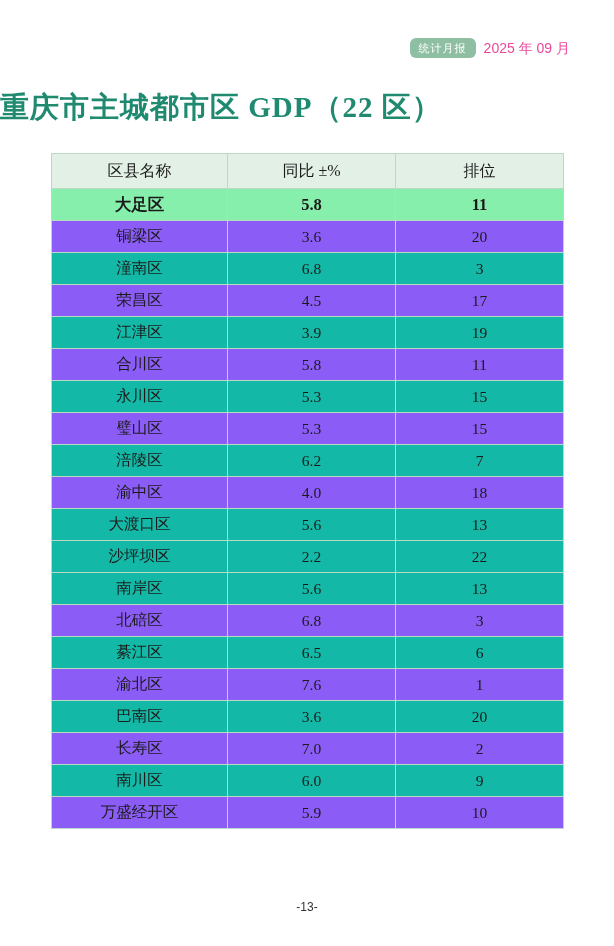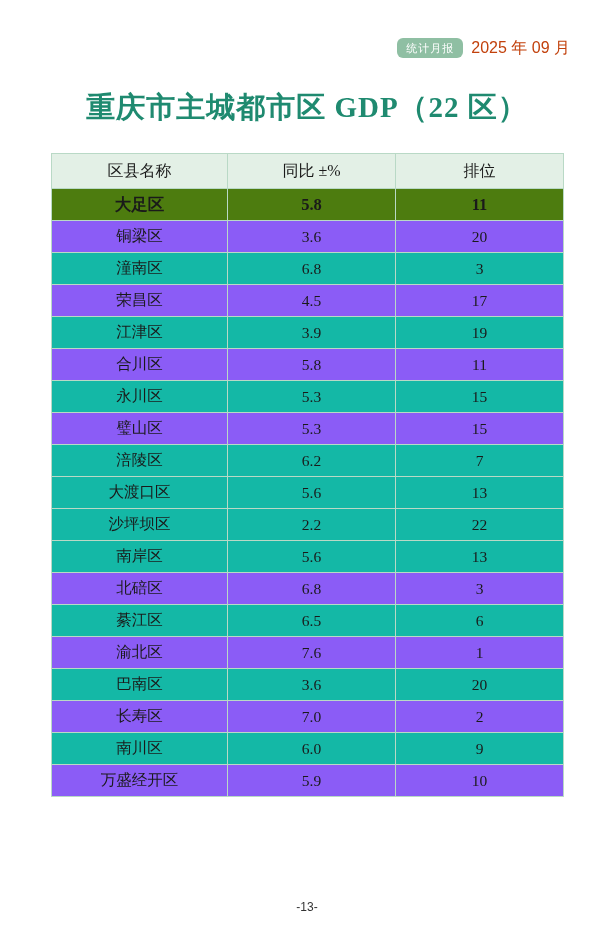--- a/index.html
+++ b/index.html
@@ -34,34 +34,33 @@
     color: #ffffff;
     font-family: "Liberation Sans", "DejaVu Sans", sans-serif;
     font-size: 11px;
     line-height: 20px;
     padding: 0 9px;
     letter-spacing: 1px;
     white-space: nowrap;
     border-radius: 6px;
   }
   .header-date {
-    color: #c2410c;
+    color: #ec4899;
     font-family: "Liberation Sans", "DejaVu Sans", sans-serif;
-    font-size: 16px;
+    font-size: 14px;
     line-height: 20px;
     padding-left: 8px;
     white-space: nowrap;
   }
   
   .title {
     position: absolute;
     top: 88px;
     left: 0;
     width: 614px;
-    text-align: center;
     color: #1f8a70;
     font-family: "Liberation Serif", "DejaVu Serif", serif;
     font-weight: bold;
     font-size: 29px;
     letter-spacing: 1px;
     white-space: nowrap;
   }
   
   .table-wrap {
     position: absolute;
@@ -87,21 +86,21 @@
   }
   table.gdp thead th {
     background: #e3f0e6;
     font-weight: normal;
     font-size: 16px;
     height: 34px;
   }
   table.gdp tbody tr.row-first td {
     font-weight: bold;
     font-size: 16.5px;
-    background: #4d7c0f;
+    background: #86efac;
   }
   table.gdp tbody tr.alt td {
     background: #8b5cf6;
   }
   table.gdp tbody tr.plain td {
     background: #14b8a6;
   }
   .col-name { width: 176px; }
   .col-rate { width: 168px; }
   .col-rank { width: 168px; }
@@ -182,20 +181,25 @@
           <tr class="alt">
             <td>璧山区</td>
             <td>5.3</td>
             <td>15</td>
           </tr>
           <tr class="plain">
             <td>涪陵区</td>
             <td>6.2</td>
             <td>7</td>
           </tr>
+          <tr class="alt">
+            <td>渝中区</td>
+            <td>4.0</td>
+            <td>18</td>
+          </tr>
           <tr class="plain">
             <td>大渡口区</td>
             <td>5.6</td>
             <td>13</td>
           </tr>
           <tr class="plain">
             <td>沙坪坝区</td>
             <td>2.2</td>
             <td>22</td>
           </tr>

